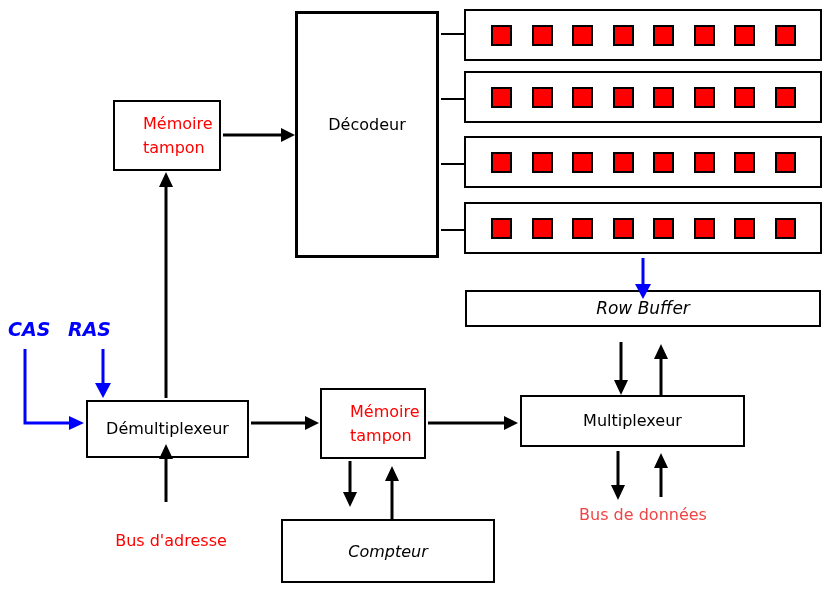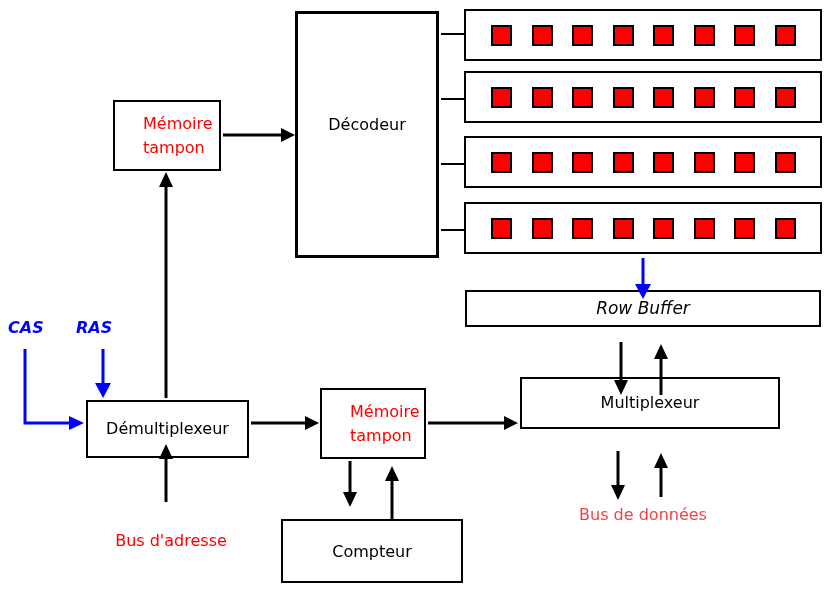--- a/index.html
+++ b/index.html
@@ -31,22 +31,22 @@
     flex-direction: column;
     align-items: flex-start;
     justify-content: center;
     padding-left: 28px;
     color: var(--accent-red, #f00);
     line-height: 24px;
     text-align: left;
   }
   #row-buffer { left: 465px; top: 290px; width: 356px; height: 37px; font-style: italic; font-size: 17px; }
   #demux { left: 86px; top: 400px; width: 163px; height: 58px; justify-content: center; }
-  #mux { left: 520px; top: 377px; width: 260px; height: 52px; }
-  #counter { left: 281px; top: 519px; width: 182px; height: 64px; flex-direction: column; line-height: 25px; }
+  #mux { left: 520px; top: 395px; width: 225px; height: 52px; }
+  #counter { left: 281px; top: 519px; width: 214px; height: 64px; flex-direction: column; line-height: 25px; font-style: italic; }
   .mem-row {
     position: absolute;
     left: 464px;
     width: 358px;
     height: 52px;
     box-sizing: border-box;
     border: 2px solid var(--line, #000);
     background: #fff;
     display: flex;
     align-items: center;
@@ -58,24 +58,24 @@
     height: 21px;
     box-sizing: border-box;
     background: var(--cell-fill, #f00);
     border: 2px solid var(--cell-border, #000);
   }
   .sig-label {
     position: absolute;
     color: var(--accent-blue, #00f);
     font-weight: bold;
     font-style: italic;
-    font-size: 16px;
+    font-size: 19px;
   }
   #cas { left: 8px; top: 318px; }
-  #ras { left: 76px; top: 318px; }
+  #ras { left: 68px; top: 318px; }
   .bus-label { position: absolute; font-size: 16px; text-align: center; }
   #addr-bus-label { left: 91px; top: 513px; width: 160px; color: var(--accent-red, #f00); margin-top: 18px; }
   #data-bus-label { left: 566px; top: 505px; width: 154px; color: #ef4444; }
   svg.overlay { position: absolute; left: 0; top: 0; pointer-events: none; }
   g.black line, g.black polyline { stroke: var(--line, #000); stroke-width: 3; fill: none; }
   g.black polygon { fill: var(--line, #000); stroke: none; }
   g.blue line, g.blue polyline { stroke: var(--accent-blue, #00f); stroke-width: 3; fill: none; }
   g.blue polygon { fill: var(--accent-blue, #00f); stroke: none; }
   g.ticks line { stroke-width: 2; }
 </style>

